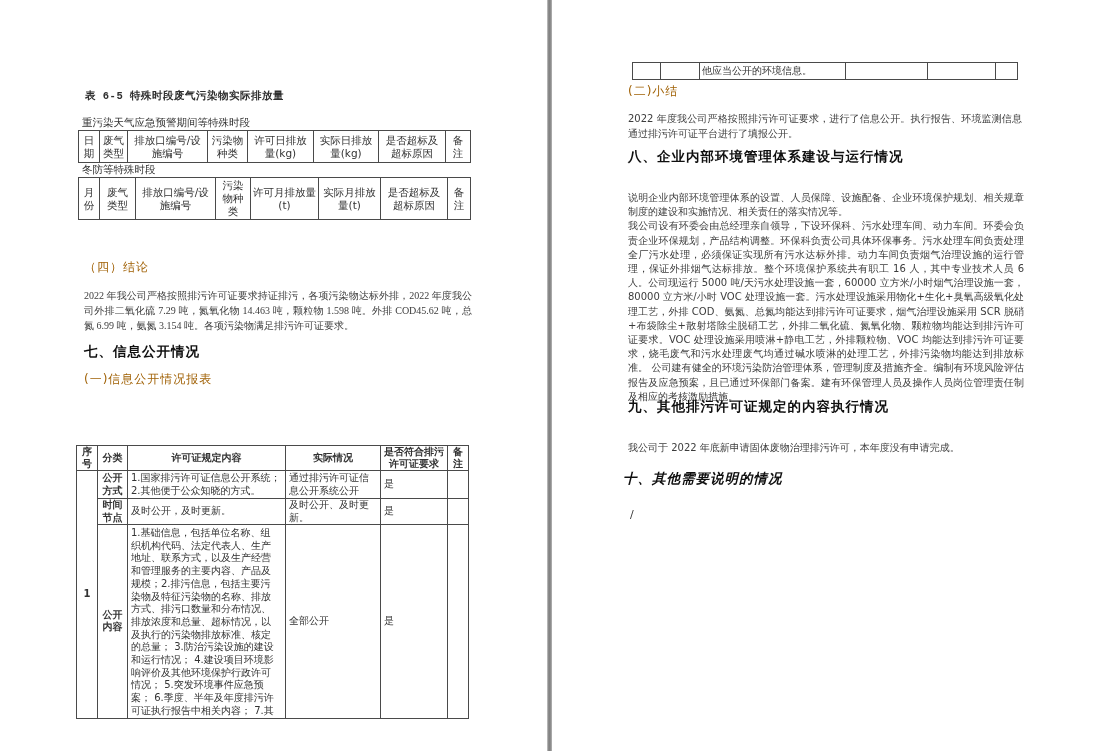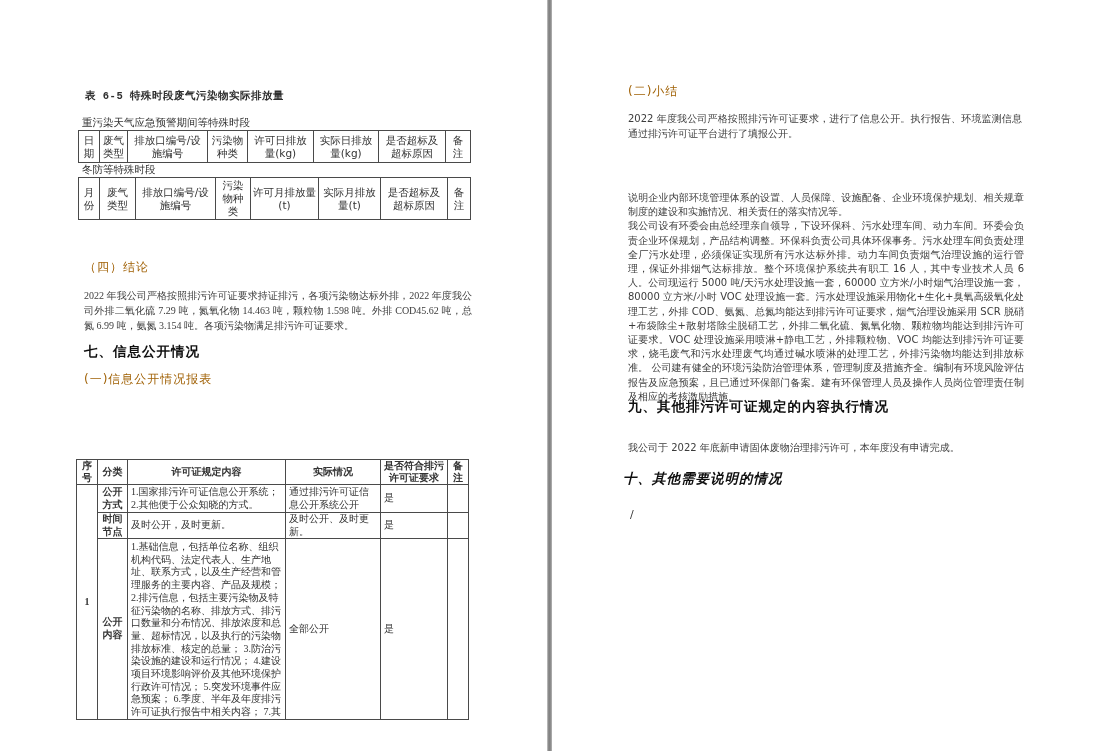--- a/index.html
+++ b/index.html
@@ -27,21 +27,21 @@
   table{border-collapse:collapse;table-layout:fixed;}
   td,th{border:1px solid #4a4a4a;word-break:break-all;overflow:hidden;
     font-weight:normal;color:#333;}
   .hdr-tbl th{font-size:10.5px;font-weight:normal;text-align:center;
     vertical-align:middle;padding:1px 2px;line-height:13px;}
   .t71 th{font-size:10px;font-weight:bold;text-align:center;vertical-align:middle;
     padding:0 1px;line-height:12px;}
   .t71 td{font-size:10px;vertical-align:middle;padding:0 2px 0 3px;line-height:12.5px;}
   .t71 td.idx{font-weight:bold;text-align:center;padding:0;}
   .t71 td.cat{font-weight:bold;text-align:center;padding:0 1px;}
-  .t71 td.long{vertical-align:top;line-height:12.7px;padding:2px 0 0 3px;}
+  .t71 td.long{vertical-align:top;line-height:12.7px;padding:2px 6px 0 3px;}
   .cont-tbl td{font-size:10px;vertical-align:middle;padding:0 2px;line-height:12px;}
   .slash{font-size:11px;color:#333;}
 </style>
 </head>
 <body>
 
 <div class="viewer">
 
   <div class="page page-left" style="position:absolute;">
 
@@ -103,21 +103,21 @@
 
     <div class="abs sub-heading" style="left:84px;top:259px;">（四）结论</div>
 
     <div class="abs body-text" style="left:84px;top:288px;width:388px;font-family:Liberation Serif, serif;">2022 年我公司严格按照排污许可证要求持证排污，各项污染物达标外排，2022 年度我公司外排二氧化硫 7.29 吨，氮氧化物 14.463 吨，颗粒物 1.598 吨。外排 COD45.62 吨，总氮 6.99 吨，氨氮 3.154 吨。各项污染物满足排污许可证要求。</div>
 
     <div class="abs big-heading" style="left:84px;top:343px;">七、信息公开情况</div>
 
     <div class="abs sub-heading" style="left:84px;top:371px;">(一)信息公开情况报表</div>
 
 
-    <table class="abs t71" style="left:76px;top:459px;width:392px;font-family:Liberation Serif, serif;">
+    <table class="abs t71" style="left:76px;top:445px;width:392px;">
       <colgroup>
         <col style="width:21px">
           <col style="width:30px">
           <col style="width:158px">
         <col style="width:95px">
           <col style="width:67px">
           <col style="width:21px">
       </colgroup>
       <tbody>
           <tr style="height:25px">
@@ -152,25 +152,46 @@
       </tr>
     </tbody>
       </table>
 
   </div>
 
   <div class="page-gap"></div>
 
   <div class="page page-right" style="position:absolute;">
 
+    <table class="abs cont-tbl" style="left:80px;top:62px;width:385px;">
+      <colgroup>
+        <col style="width:28px">
+          <col style="width:39px">
+          <col style="width:146px">
+        <col style="width:82px">
+          <col style="width:68px">
+          <col style="width:22px">
+      </colgroup>
+      <tbody>
+          <tr style="height:17px">
+        <td></td>
+        <td></td>
+        <td>他应当公开的环境信息。</td>
+        <td></td>
+        <td></td>
+        <td></td>
+      </tr>
+    </tbody>
+      </table>
 
     <div class="abs sub-heading" style="left:76px;top:83px;">(二)小结</div>
 
     <div class="abs body-text" style="left:76px;top:111px;width:394px;">2022 年度我公司严格按照排污许可证要求，进行了信息公开。执行报告、环境监测信息通过排污许可证平台进行了填报公开。</div>
 
+    <div class="abs big-heading" style="left:76px;top:148px;">八、企业内部环境管理体系建设与运行情况</div>
 
     <div class="abs body-text-r" style="left:76px;top:191px;width:396px;">
       <p>说明企业内部环境管理体系的设置、人员保障、设施配备、企业环境保护规划、相关规章制度的建设和实施情况、相关责任的落实情况等。</p>
       <p>我公司设有环委会由总经理亲自领导，下设环保科、污水处理车间、动力车间。环委会负责企业环保规划，产品结构调整。环保科负责公司具体环保事务。污水处理车间负责处理全厂污水处理，必须保证实现所有污水达标外排。动力车间负责烟气治理设施的运行管理，保证外排烟气达标排放。整个环境保护系统共有职工 16 人，其中专业技术人员 6 人。公司现运行 5000 吨/天污水处理设施一套，60000 立方米/小时烟气治理设施一套，80000 立方米/小时 VOC 处理设施一套。污水处理设施采用物化+生化+臭氧高级氧化处理工艺，外排 COD、氨氮、总氮均能达到排污许可证要求，烟气治理设施采用 SCR 脱硝+布袋除尘+散射塔除尘脱硝工艺，外排二氧化硫、氮氧化物、颗粒物均能达到排污许可证要求。VOC 处理设施采用喷淋+静电工艺，外排颗粒物、VOC 均能达到排污许可证要求，烧毛废气和污水处理废气均通过碱水喷淋的处理工艺，外排污染物均能达到排放标准。 公司建有健全的环境污染防治管理体系，管理制度及措施齐全。编制有环境风险评估报告及应急预案，且已通过环保部门备案。建有环保管理人员及操作人员岗位管理责任制及相应的考核激励措施。</p>
     </div>
 
     <div class="abs big-heading" style="left:76px;top:398px;">九、其他排污许可证规定的内容执行情况</div>
 
     <div class="abs body-text-r" style="left:76px;top:441px;width:396px;">我公司于 2022 年底新申请固体废物治理排污许可，本年度没有申请完成。</div>
 

